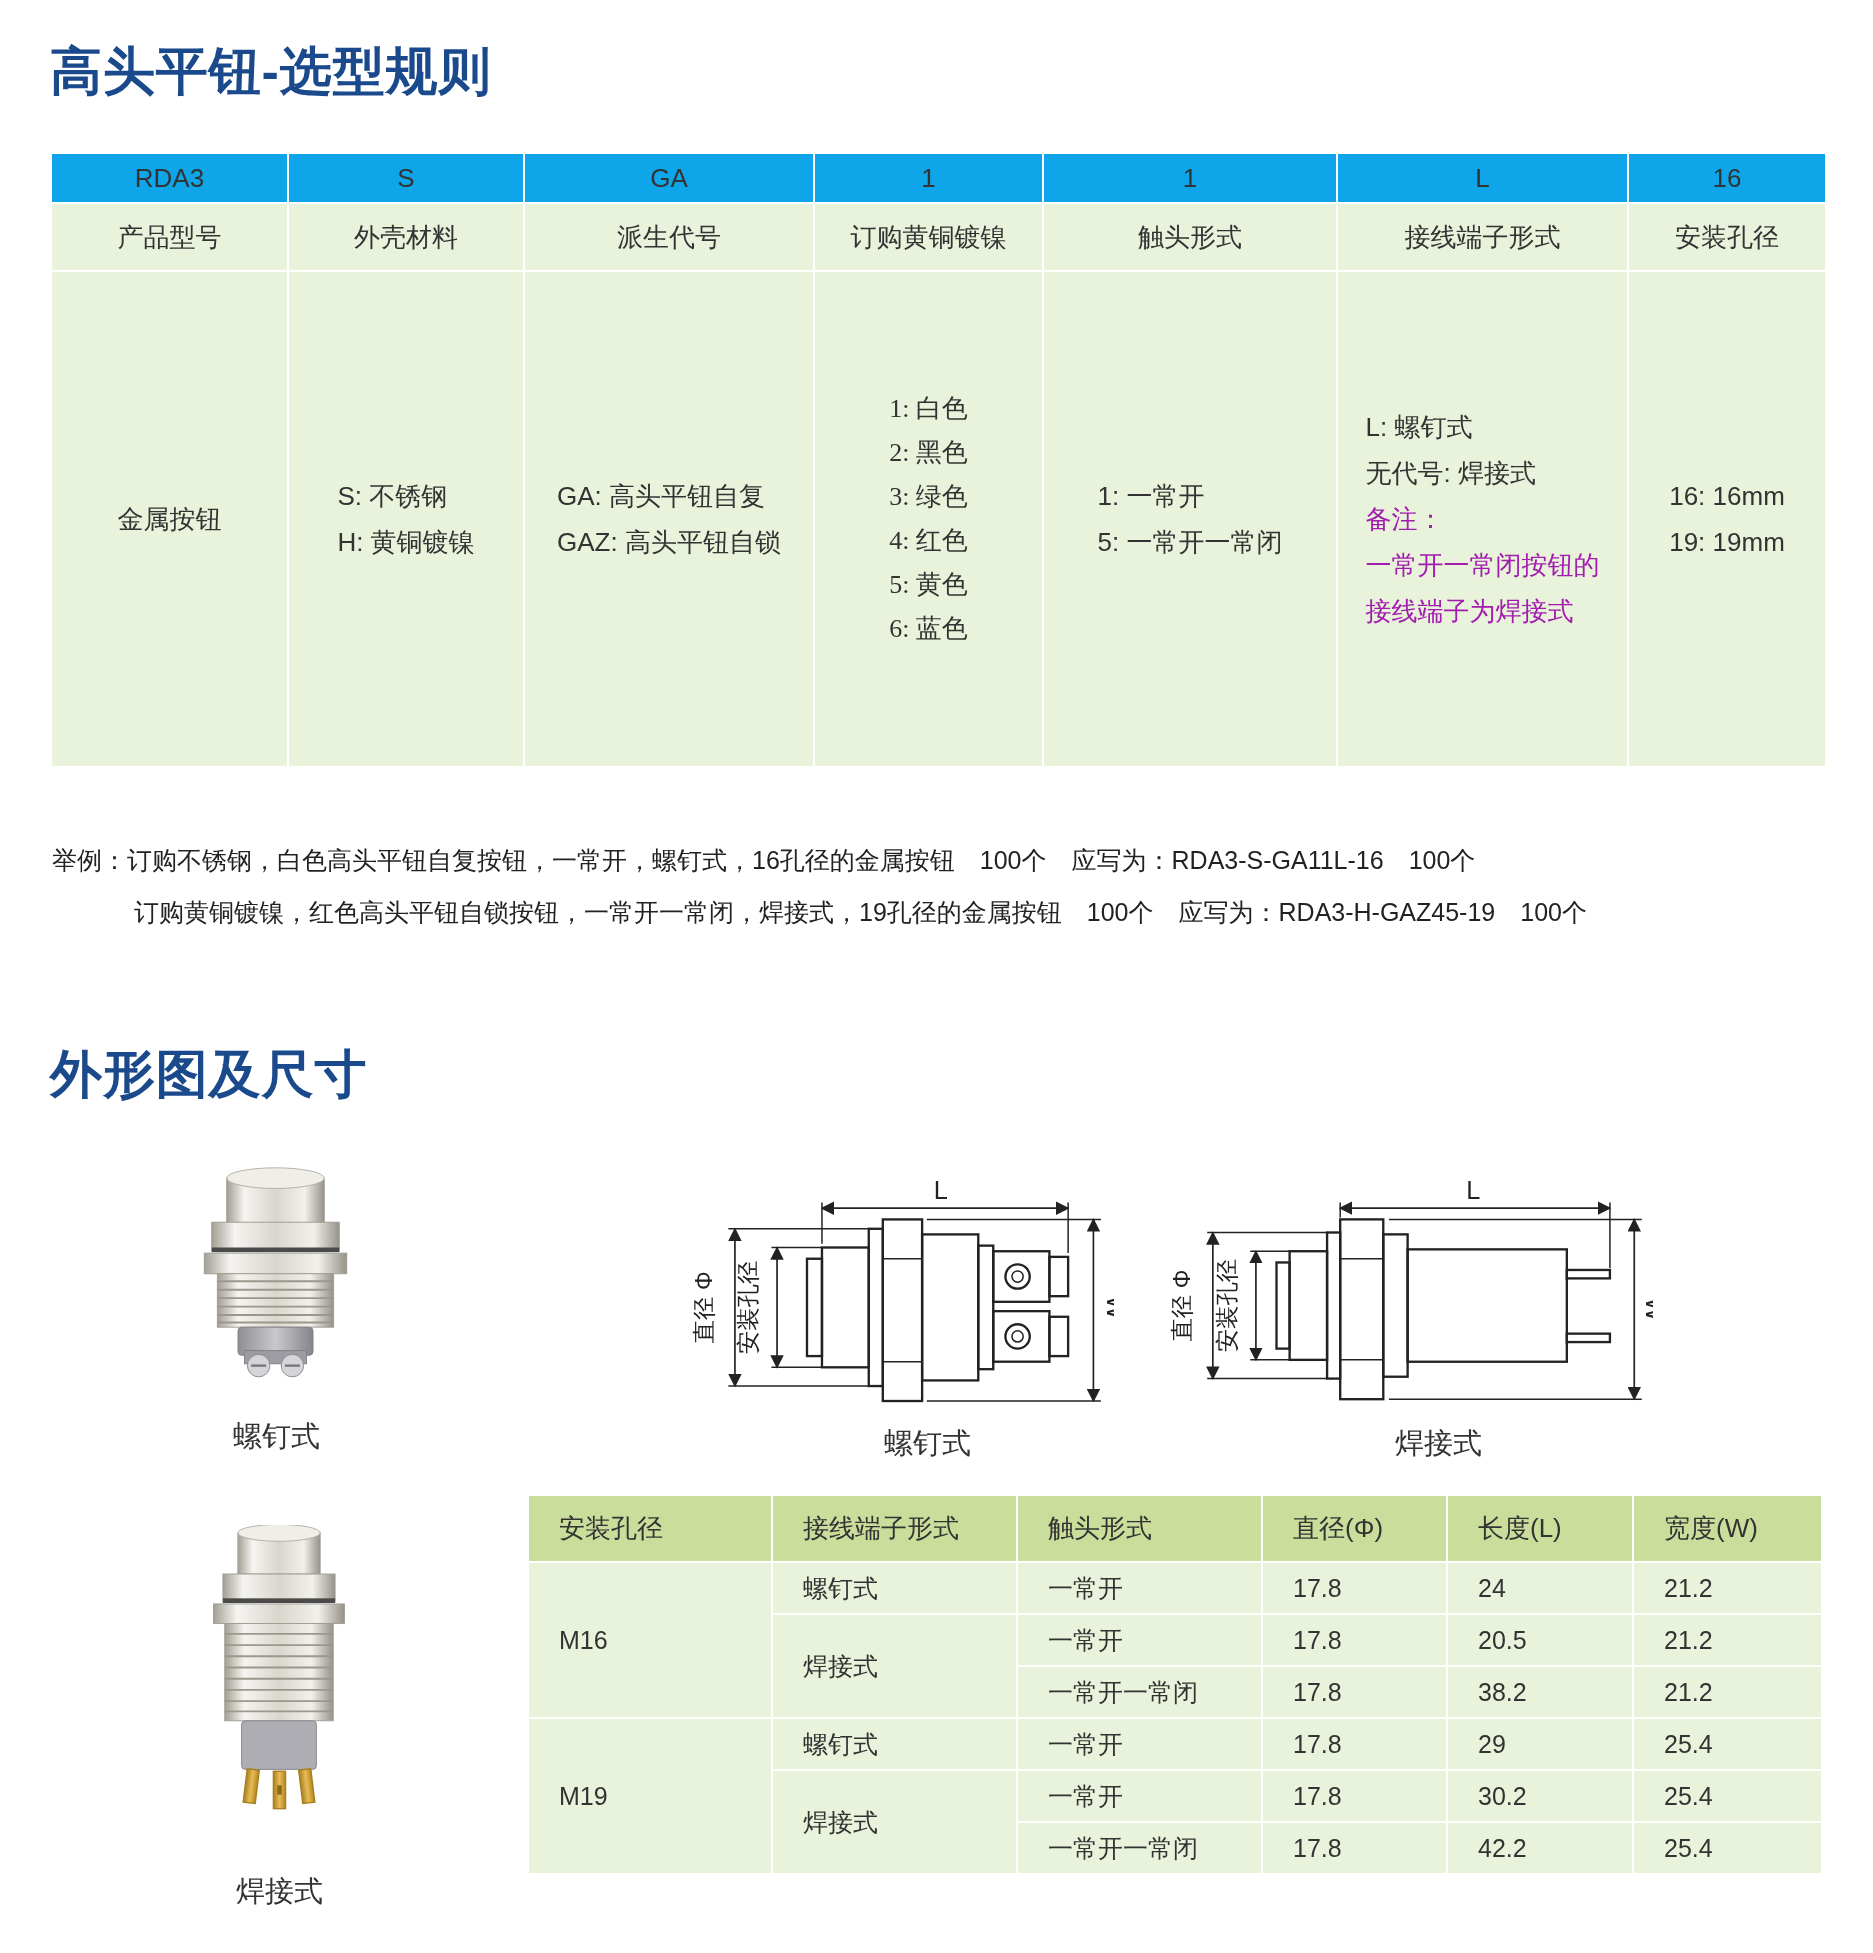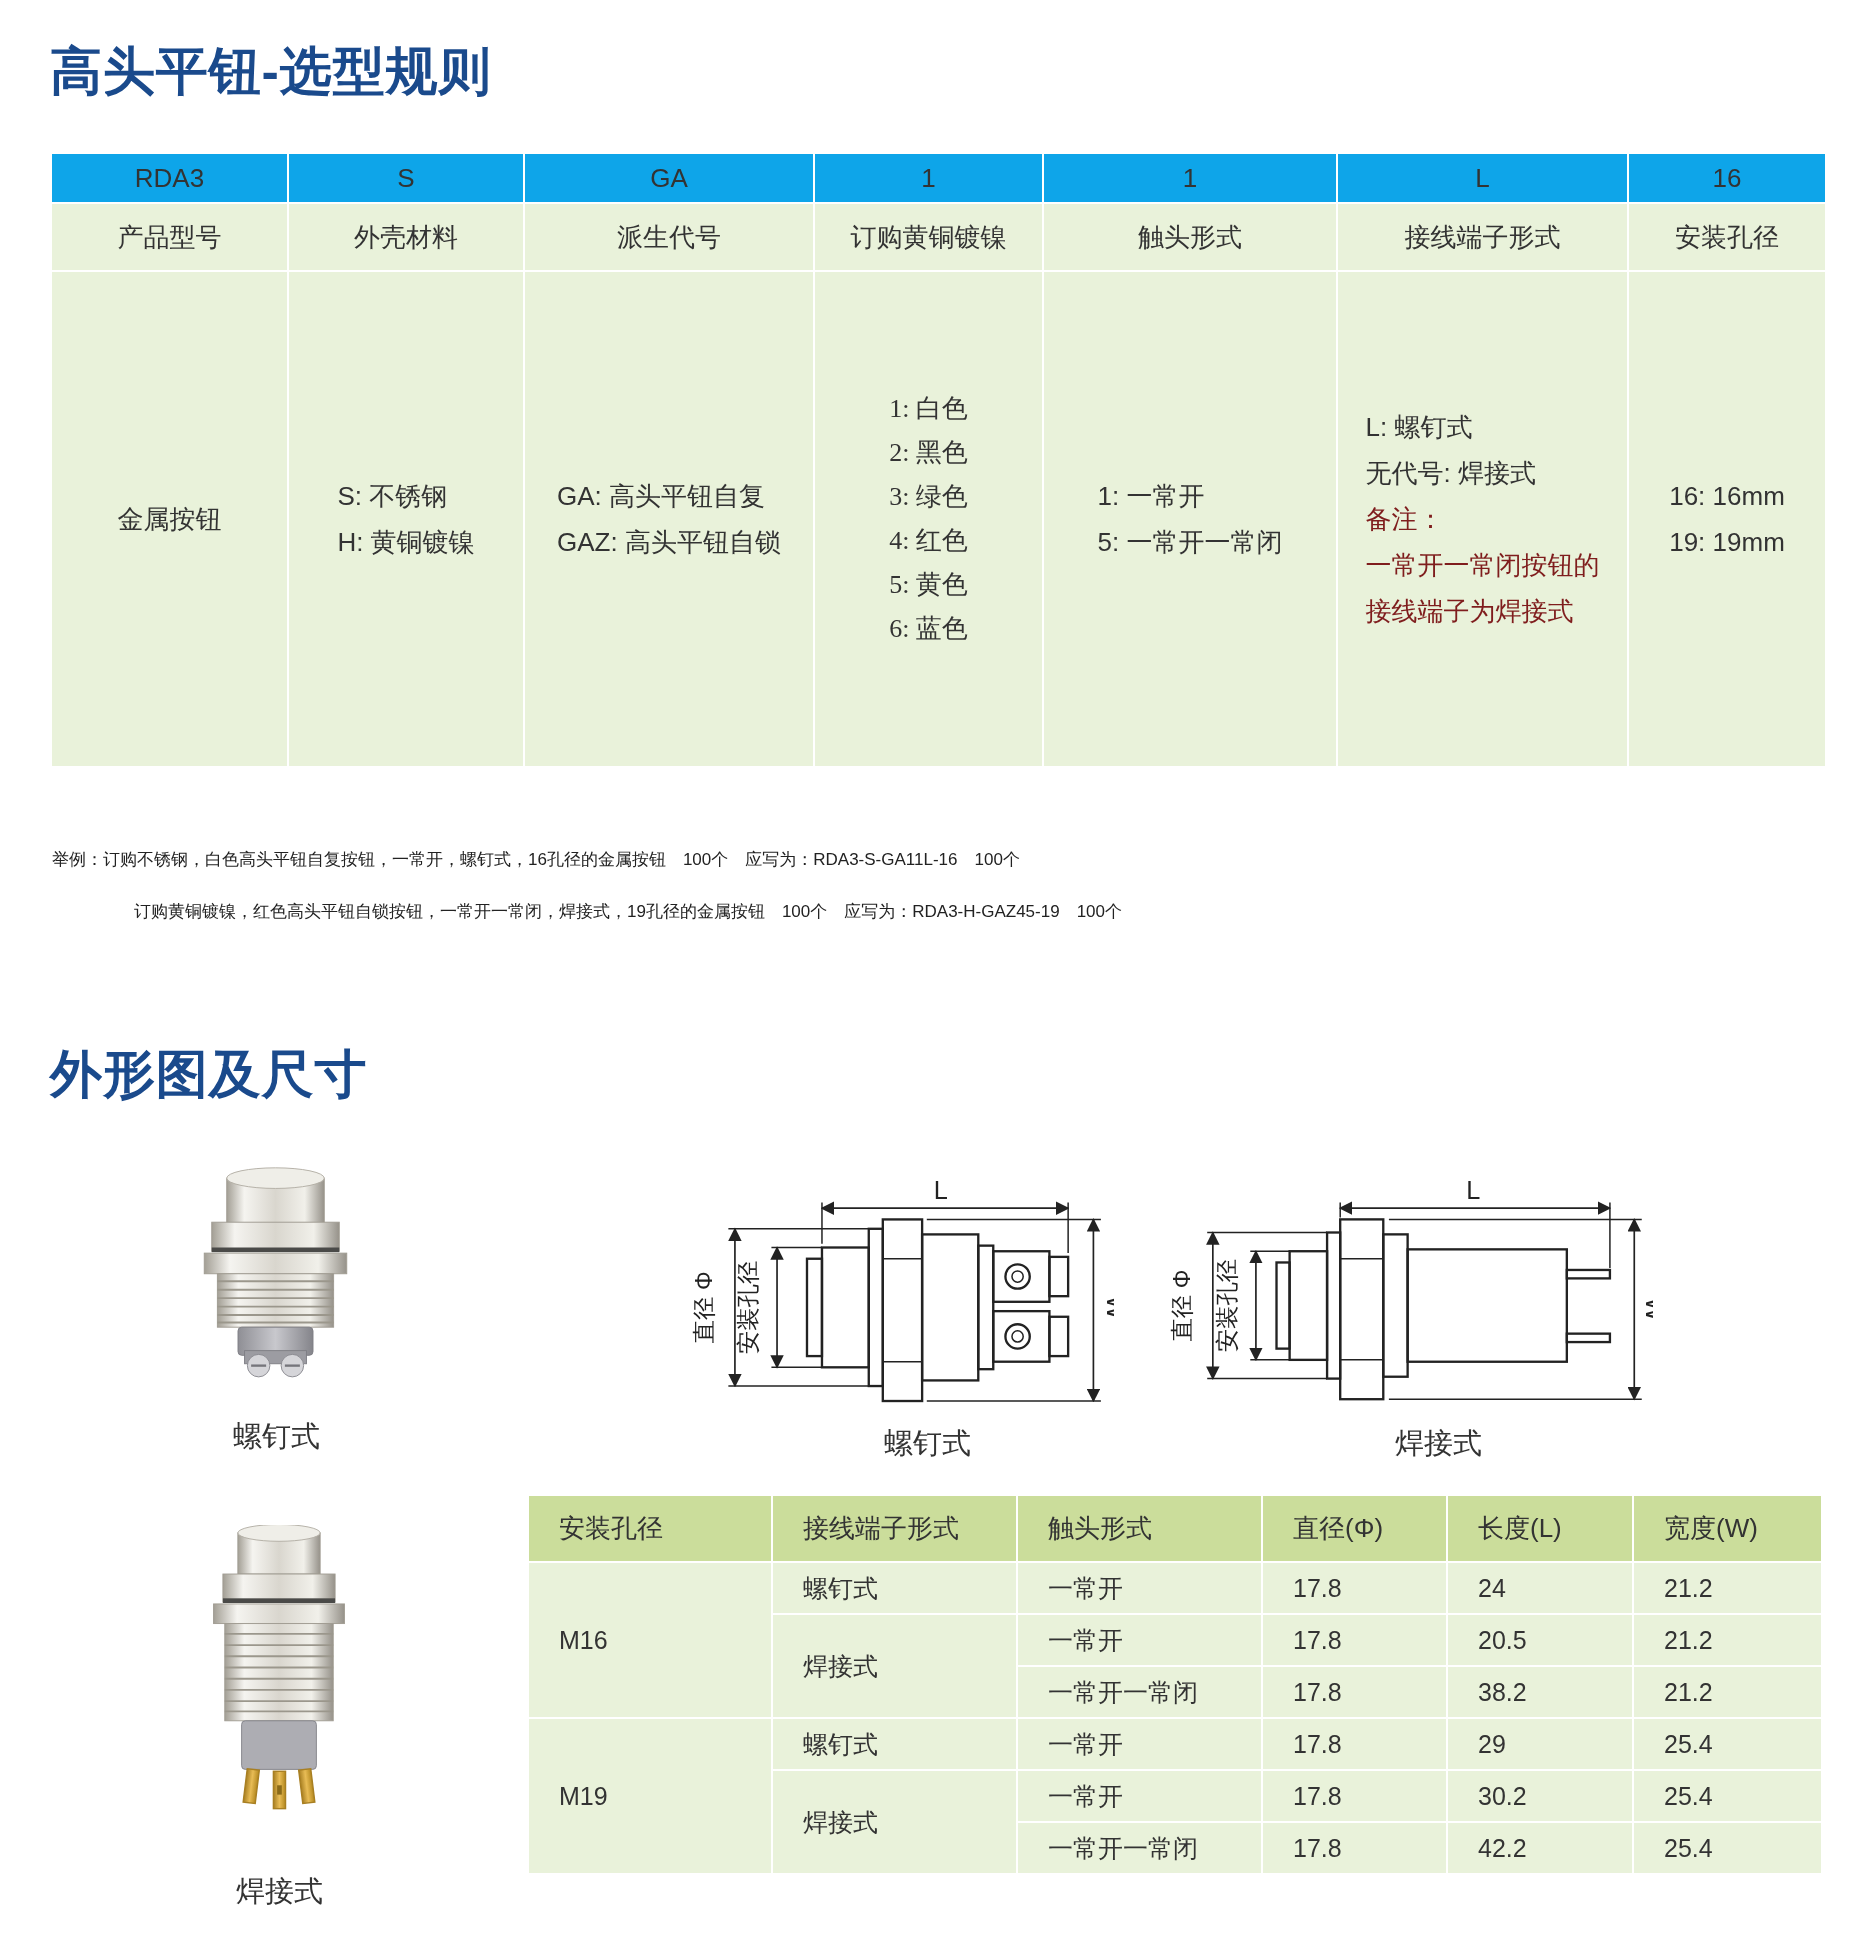--- a/index.html
+++ b/index.html
@@ -19,24 +19,24 @@
   table.grid td{border:2.8px solid #ffffff;box-sizing:border-box;overflow:hidden;}
 
   
   .sel-table{position:absolute;left:50px;top:152px;width:1775px;}
   .sel-table td{text-align:center;vertical-align:middle;font-size:26px;color:#333;}
   .sel-table .code-row td{background:#0ea5e9;height:50px;font-size:26px;}
   .sel-table .label-row td{background:#e9f2da;height:68px;}
   .sel-table .body-row td{background:#e9f2da;height:496px;}
   .cell-block{display:inline-block;text-align:left;line-height:46px;font-size:26px;}
   .cell-block div{white-space:nowrap;}
-  .red{color:#7f1d1d;}
-
-  
-  .examples{position:absolute;left:52px;top:834px;font-size:17px;line-height:52px;color:#222;white-space:nowrap;}
+  .red{color:#a21caf;}
+
+  
+  .examples{position:absolute;left:52px;top:834px;font-size:25px;line-height:52px;color:#222;white-space:nowrap;}
   .ex-indent{padding-left:82px;}
 
   
   .caption{position:absolute;font-size:29px;color:#333;text-align:center;white-space:nowrap;}
 
   
   svg.fig{position:absolute;display:block;}
   .outline{stroke:#222;stroke-width:2.5;fill:none;stroke-linejoin:miter;}
   .thin{stroke:#222;stroke-width:1.6;fill:none;}
   .dimline{stroke:#222;stroke-width:1.8;fill:none;}

